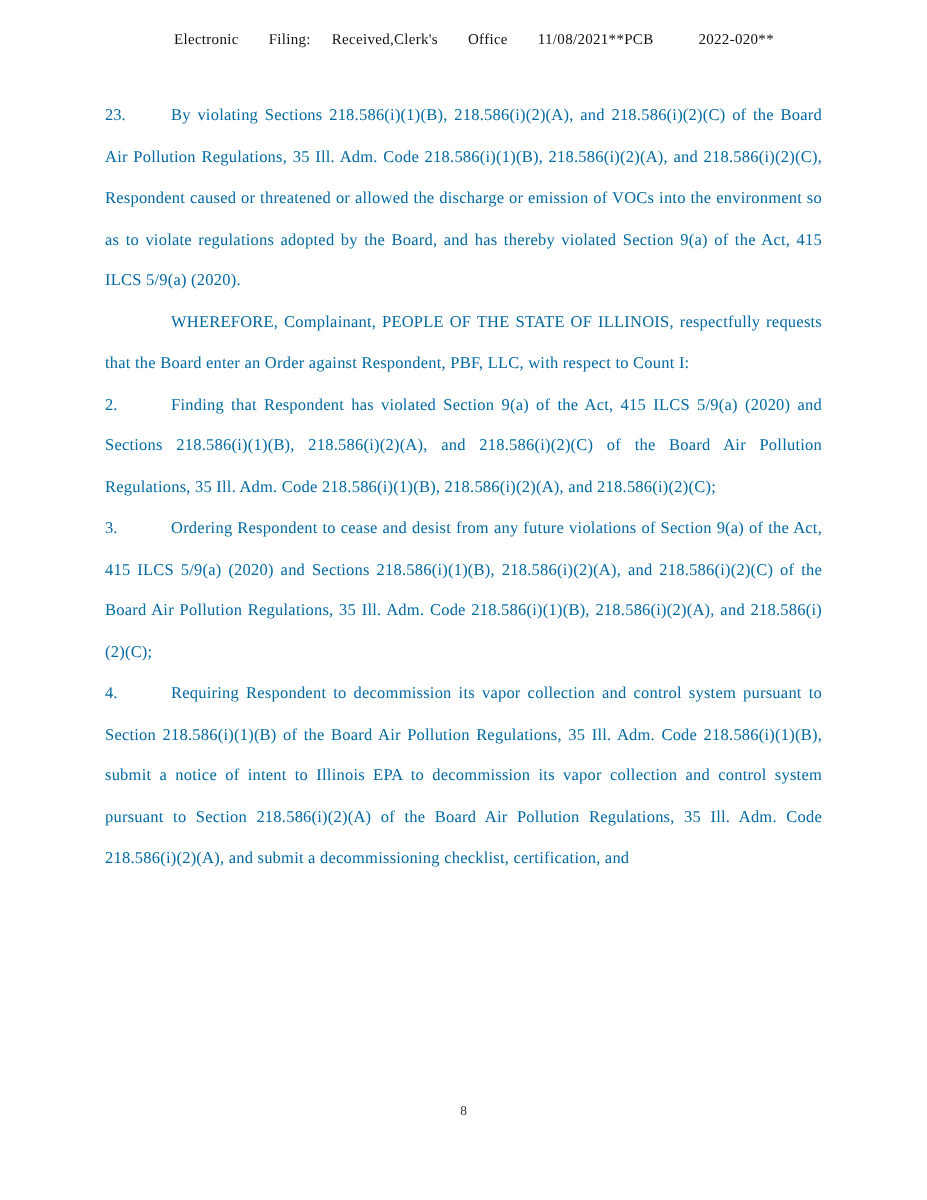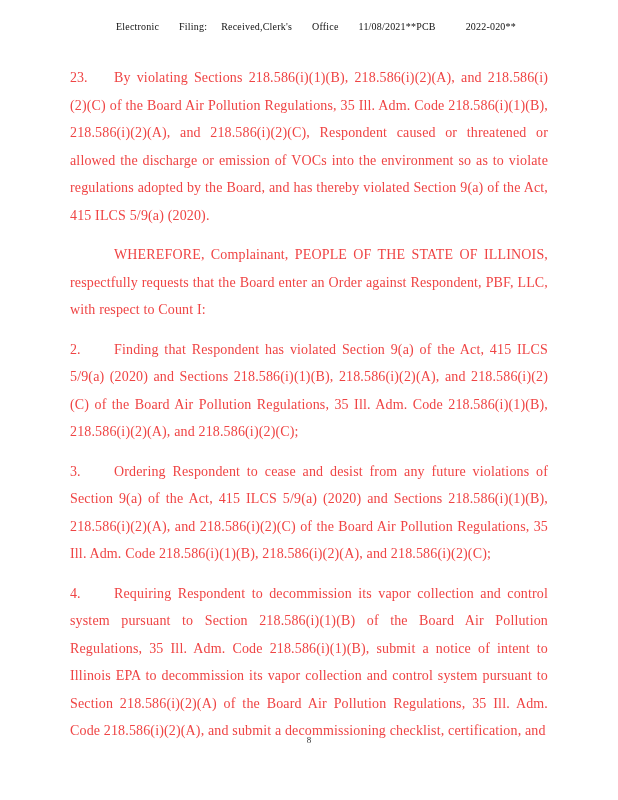--- a/index.html
+++ b/index.html
@@ -41,28 +41,28 @@
   .stamp-gap-lg { width: 30px; display: inline-block; }
 
   .body-text {
     position: absolute;
     top: 64px;
     left: 70px;
     width: 478px;
   }
   p.para {
     margin: 0 0 0 0;
-    font-size: 14px;
+    font-size: 11px;
     line-height: 27.5px;
     text-align: justify;
     text-justify: inter-word;
-    color: #ef4444;
+    color: #0369a1;
   }
   p.para + p.para {
-    margin-top: 12px;
+    margin-top: 0px;
   }
   .indent {
     display: inline-block;
     width: 44px;
   }
   .numlabel {
     display: inline-block;
     width: 44px;
     text-indent: 0;
   }

